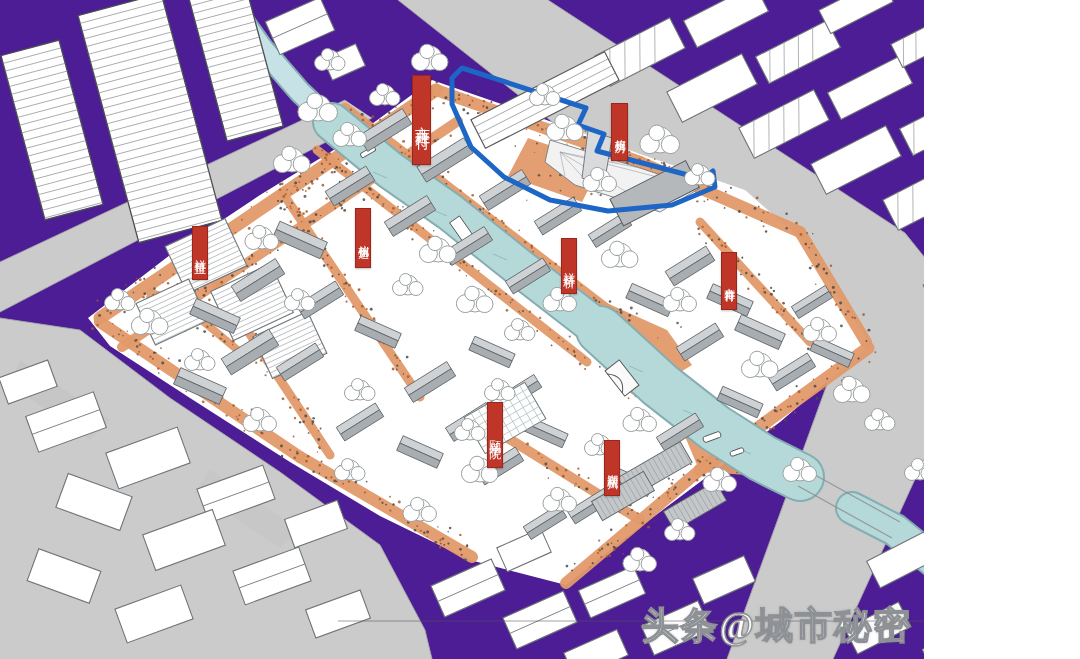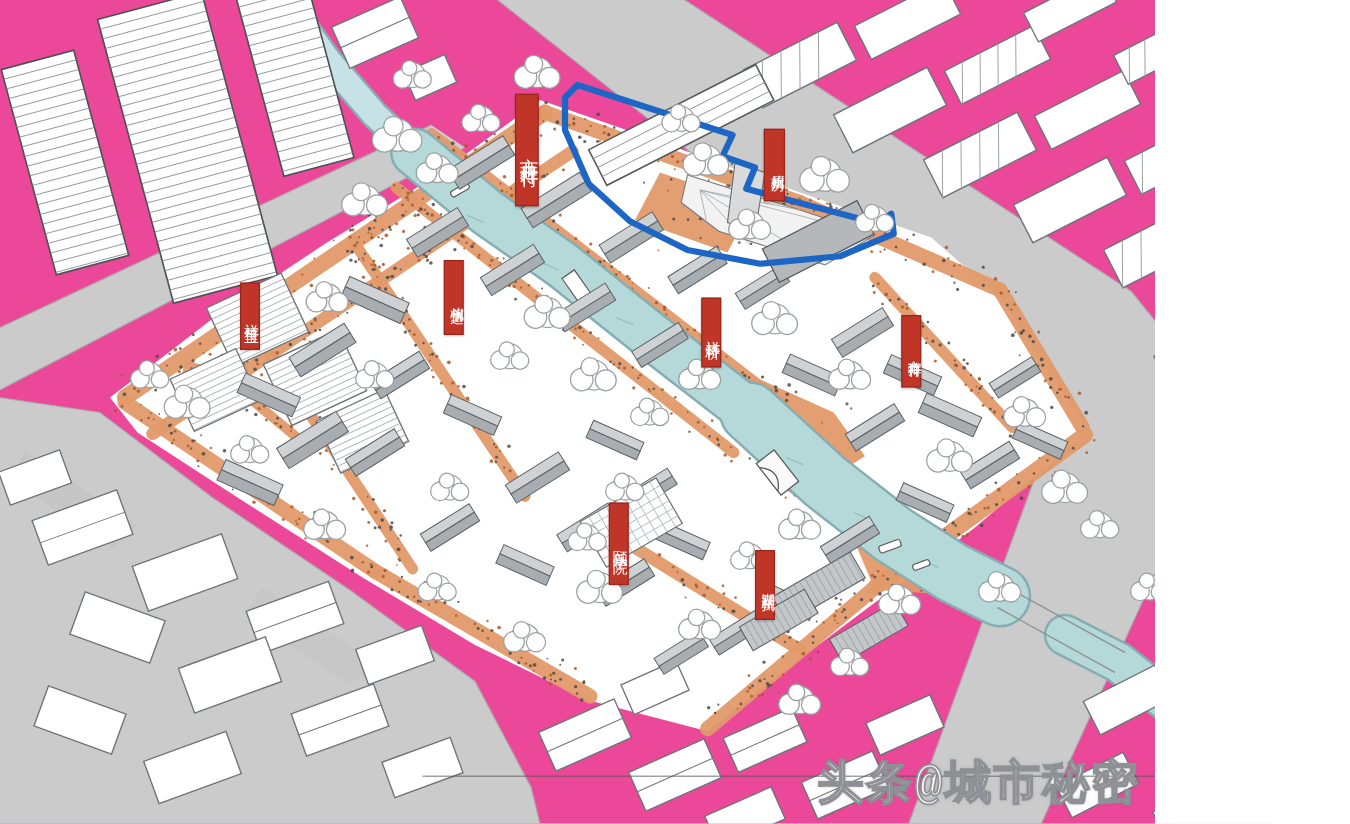--- a/index.html
+++ b/index.html
@@ -1,17 +1,17 @@
 <!DOCTYPE html>
 <html><head>
 <meta charset="utf-8">
 <style>
   html,body{margin:0;padding:0;background:#ffffff;}
-  #stage{position:relative;width:924px;height:659px;overflow:hidden;background:#ec4899;
-         font-family:Liberation Mono, monospace;}
+  #stage{position:relative;width:924px;height:659px;overflow:hidden;background:#4c1d95;
+         font-family:Liberation Serif, serif;}
   #scene{position:absolute;left:0;top:0;width:1080px;height:659px;}
   .banner{
     position:absolute;
     background:var(--label-red,#bf3628);
     color:#fff;
     writing-mode:vertical-rl;
     text-orientation:upright;
     display:flex;align-items:center;justify-content:center;
     box-sizing:border-box;
     border:1px solid rgba(110,20,12,.45);

